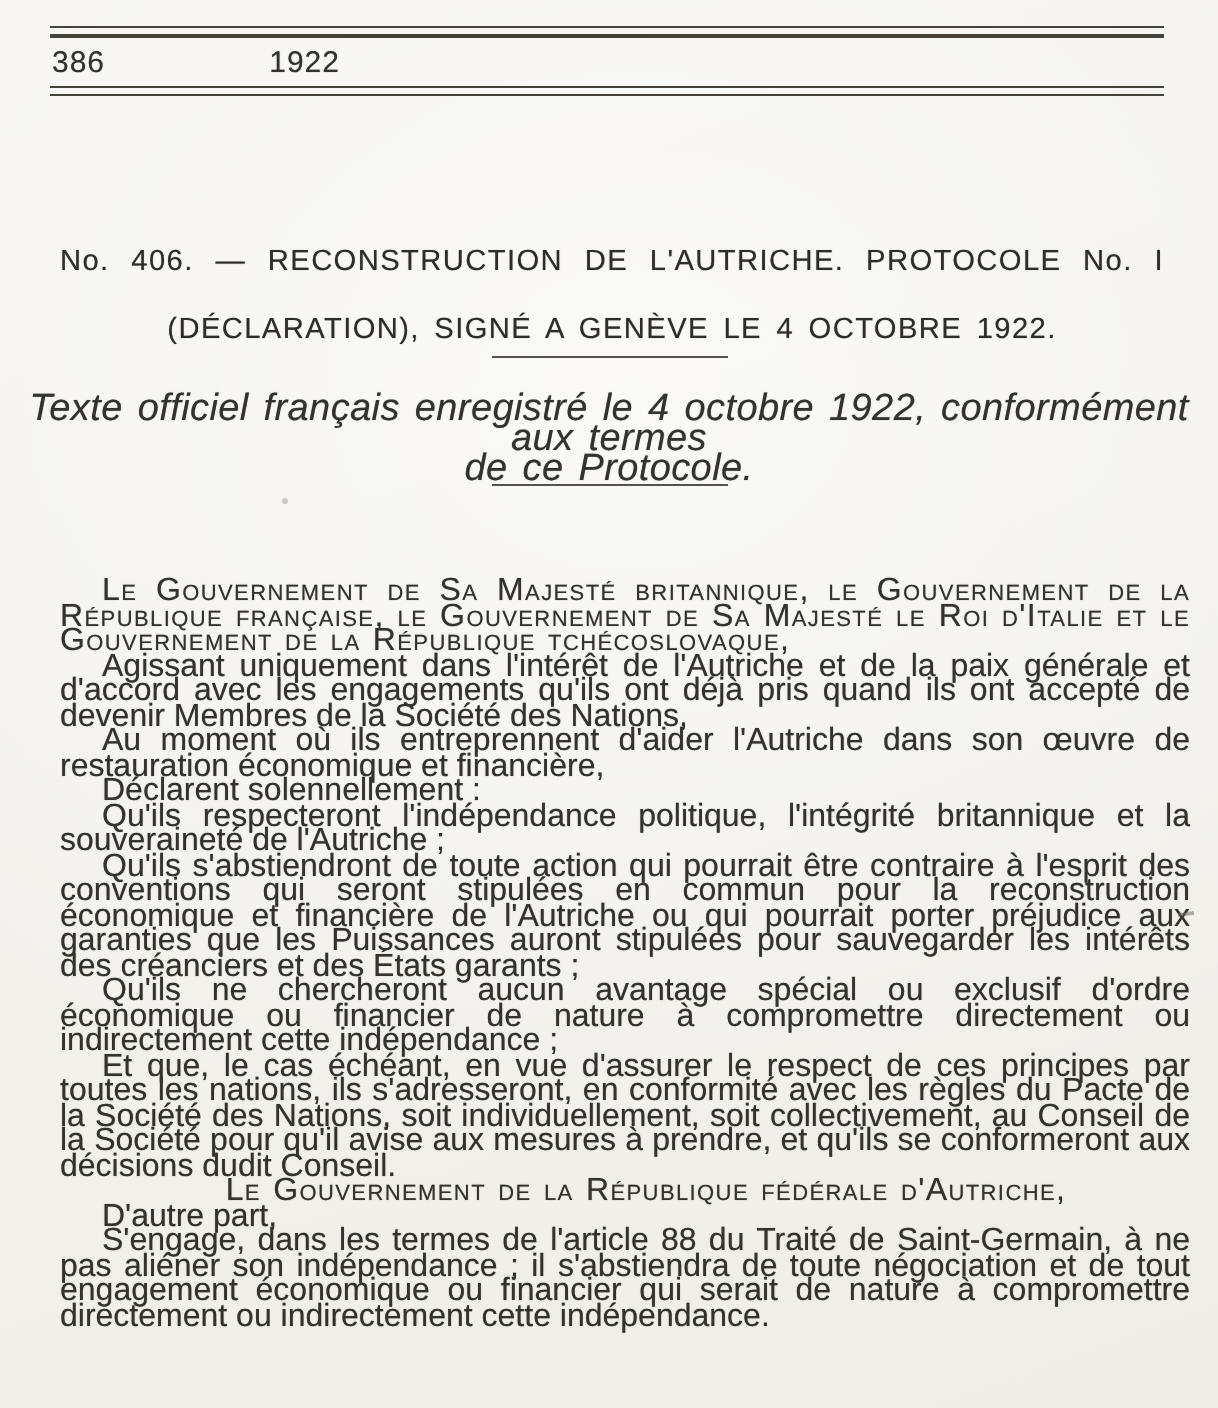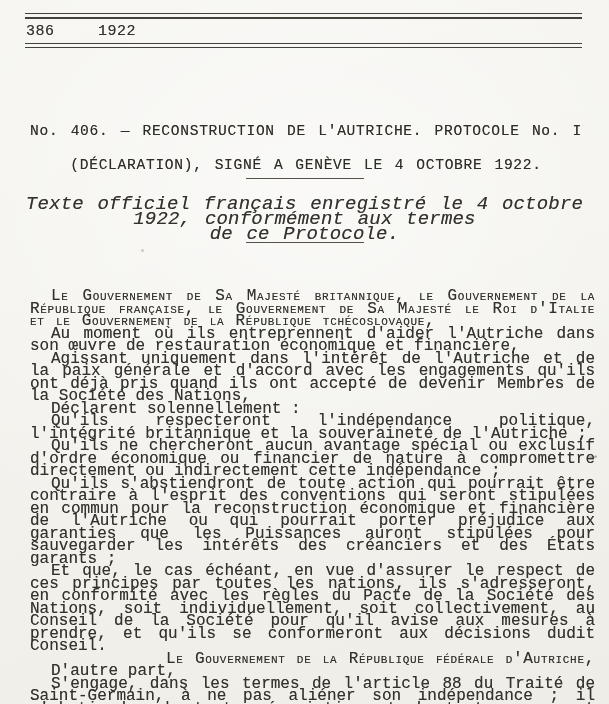--- a/index.html
+++ b/index.html
@@ -3,32 +3,32 @@
 <meta charset="utf-8">
 <style>
   html,body{margin:0;padding:0;}
   body{width:609px;height:704px;background:#e9e8e4;}
 
   .page{
     position:relative;width:609px;height:704px;overflow:hidden;
     background:
       radial-gradient(ellipse 130% 90% at 52% 28%, rgba(255,255,255,0.55), rgba(255,255,255,0) 62%),
       linear-gradient(160deg,#f6f5f1 0%,#f2f1ec 55%,#eeede7 100%);
-    font-family:Liberation Mono, monospace;
+    font-family:Liberation Sans, sans-serif;
     color:#34322d;
     text-shadow:0 0 0.5px rgba(52,50,45,0.55);
   }
 
   
   .running-head{position:absolute;left:25px;top:13px;width:557px;}
   .rule-top{height:3px;border-top:1.4px solid #45423c;border-bottom:2.2px solid #45423c;}
   .head-row{display:flex;align-items:baseline;padding:4px 3px 3px 1px;font-size:15px;}
   .page-num{width:72px;letter-spacing:0.5px;}
   .journal{flex:1;text-align:center;font-style:italic;font-size:15px;letter-spacing:0.3px;word-spacing:3px;}
-  .year{width:72px;letter-spacing:0.5px;}
+  .year{width:72px;text-align:right;letter-spacing:0.5px;}
   .rule-bottom{height:3px;border-top:1.2px solid #45423c;border-bottom:1.8px solid #45423c;}
 
   
   .doc-title{position:absolute;left:30px;width:552px;top:123px;
     font-size:14.6px;line-height:16.5px;letter-spacing:0.7px;word-spacing:2.5px;color:#2f2d28;}
   .doc-title .t1{text-align:justify;text-align-last:justify;}
   .doc-title .t2{text-align:center;margin-top:17px;}
 
   .short-rule{position:absolute;left:50%;transform:translateX(-50%);width:118px;height:0;
     border-top:1.5px solid #55524b;}
@@ -44,21 +44,21 @@
   
   .body{position:absolute;left:30px;width:565px;top:290px;
     font-size:16px;line-height:12.5px;text-align:justify;}
   .body p{margin:0;text-indent:21px;}
   .p-sc{font-variant:small-caps;letter-spacing:0.7px;word-spacing:1px;margin-top:4px;}
   .p-part{text-align:left;margin:6px 0 8px;}
   .p-agissant{margin-top:2px;}
   .p-declare{margin:5px 0 5px;text-align:left;}
   .p-quote{margin-left:13px;text-indent:48px;}
   .p-spaced{margin-top:9px;}
-  .p-sc2{font-variant:small-caps;letter-spacing:0.7px;word-spacing:1px;margin-top:26px;text-align:right;}
+  .p-sc2{font-variant:small-caps;letter-spacing:0.7px;word-spacing:1px;margin-top:26px;text-align:center;}
   .p-part2{text-align:left;margin:6px 0 0;}
   .p-engage{margin-top:8px;}
 
   
   .speck-dash{position:absolute;left:589px;top:456px;width:8px;height:2px;background:#6b675f;opacity:.5;transform:rotate(-8deg);}
   .speck-dot{position:absolute;left:141px;top:249px;width:3px;height:3px;border-radius:50%;background:#8a867e;opacity:.4;}
 </style>
 </head>
 <body>
 
@@ -83,26 +83,26 @@
   <div class="reg-note">
     <div>Texte officiel français enregistré le 4 octobre 1922, conformément aux termes</div>
     <div>de ce Protocole.</div>
   </div>
 
   <div class="short-rule sr2"></div>
 
 
   <div class="body">
     <p class="p-sc">Le Gouvernement de Sa Majesté britannique, le Gouvernement de la République française, le Gouvernement de Sa Majesté le Roi d'Italie et le Gouvernement de la République tchécoslovaque,</p>
+    <p class="p-main p-agissant">Agissant uniquement dans l'intérêt de l'Autriche et de la paix générale et d'accord avec les engagements qu'ils ont déjà pris quand ils ont accepté de devenir Membres de la Société des Nations,</p>
     <p class="p-main">Au moment où ils entreprennent d'aider l'Autriche dans son œuvre de restauration économique et financière,</p>
-    <p class="p-main p-agissant">Agissant uniquement dans l'intérêt de l'Autriche et de la paix générale et d'accord avec les engagements qu'ils ont déjà pris quand ils ont accepté de devenir Membres de la Société des Nations,</p>
     <p class="p-declare">Déclarent solennellement :</p>
     <p class="p-quote">Qu'ils respecteront l'indépendance politique, l'intégrité britannique et la souveraineté de l'Autriche ;</p>
+    <p class="p-quote">Qu'ils s'abstiendront de toute action qui pourrait être contraire à l'esprit des conventions qui seront stipulées en commun pour la reconstruction économique et financière de l'Autriche ou qui pourrait porter préjudice aux garanties que les Puissances auront stipulées pour sauvegarder les intérêts des créanciers et des États garants ;</p>
     <p class="p-quote">Qu'ils ne chercheront aucun avantage spécial ou exclusif d'ordre économique ou financier de nature à compromettre directement ou indirectement cette indépendance ;</p>
-    <p class="p-quote">Qu'ils s'abstiendront de toute action qui pourrait être contraire à l'esprit des conventions qui seront stipulées en commun pour la reconstruction économique et financière de l'Autriche ou qui pourrait porter préjudice aux garanties que les Puissances auront stipulées pour sauvegarder les intérêts des créanciers et des États garants ;</p>
     <p class="p-quote p-spaced">Et que, le cas échéant, en vue d'assurer le respect de ces principes par toutes les nations, ils s'adresseront, en conformité avec les règles du Pacte de la Société des Nations, soit individuellement, soit collectivement, au Conseil de la Société pour qu'il avise aux mesures à prendre, et qu'ils se conformeront aux décisions dudit Conseil.</p>
     <p class="p-sc2">Le Gouvernement de la République fédérale d'Autriche,</p>
     <p class="p-part2">D'autre part,</p>
     <p class="p-main p-engage">S'engage, dans les termes de l'article 88 du Traité de Saint-Germain, à ne pas aliéner son indépendance ; il s'abstiendra de toute négociation et de tout engagement économique ou financier qui serait de nature à compromettre directement ou indirectement cette indépendance.</p>
   </div>
 
   <div class="speck-dash"></div>
   <div class="speck-dot"></div>
 
 </div>

